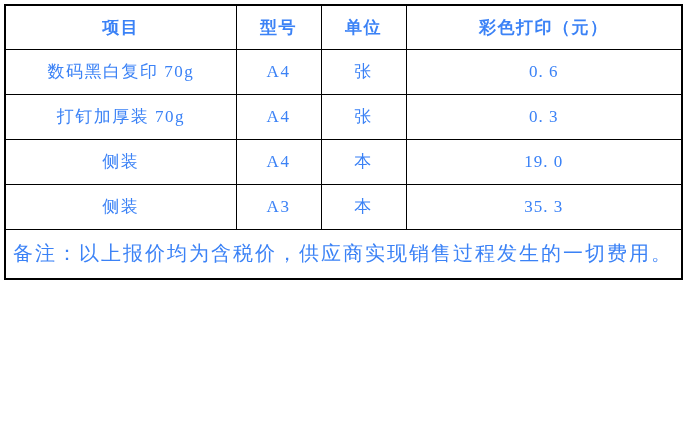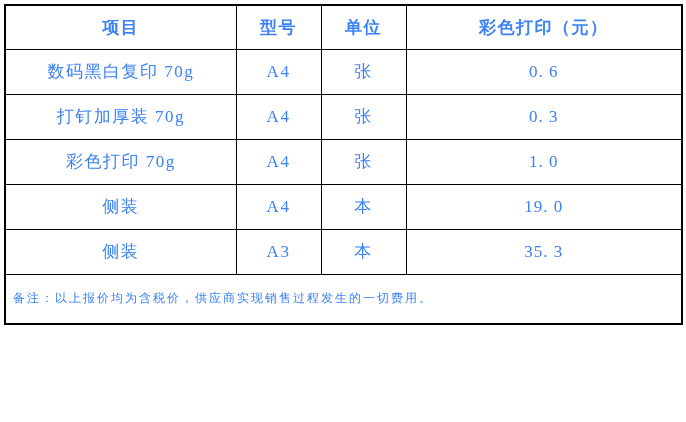--- a/index.html
+++ b/index.html
@@ -52,21 +52,21 @@
     font-weight: bold;
   }
 
   .price-table td.cell-price {
     letter-spacing: 1px;
   }
 
   .price-table tr.note-row td {
     text-align: left;
     padding-left: 7px;
-    font-size: 12px;
+    font-size: 20px;
     letter-spacing: 2px;
   }
 </style>
 </head>
 <body>
 
 <div class="page">
   <table class="price-table">
     <colgroup>
       <col class="c-item">
@@ -89,26 +89,20 @@
         <td class="cell-unit">张</td>
         <td class="cell-price">0. 6</td>
       </tr>
       <tr class="data-row">
         <td class="cell-item">打钉加厚装 70g</td>
         <td class="cell-model">A4</td>
         <td class="cell-unit">张</td>
         <td class="cell-price">0. 3</td>
       </tr>
       <tr class="data-row">
-        <td class="cell-item">彩色打印 70g</td>
-        <td class="cell-model">A4</td>
-        <td class="cell-unit">张</td>
-        <td class="cell-price">1. 0</td>
-      </tr>
-      <tr class="data-row">
         <td class="cell-item">侧装</td>
         <td class="cell-model">A4</td>
         <td class="cell-unit">本</td>
         <td class="cell-price">19. 0</td>
       </tr>
       <tr class="data-row">
         <td class="cell-item">侧装</td>
         <td class="cell-model">A3</td>
         <td class="cell-unit">本</td>
         <td class="cell-price">35. 3</td>

